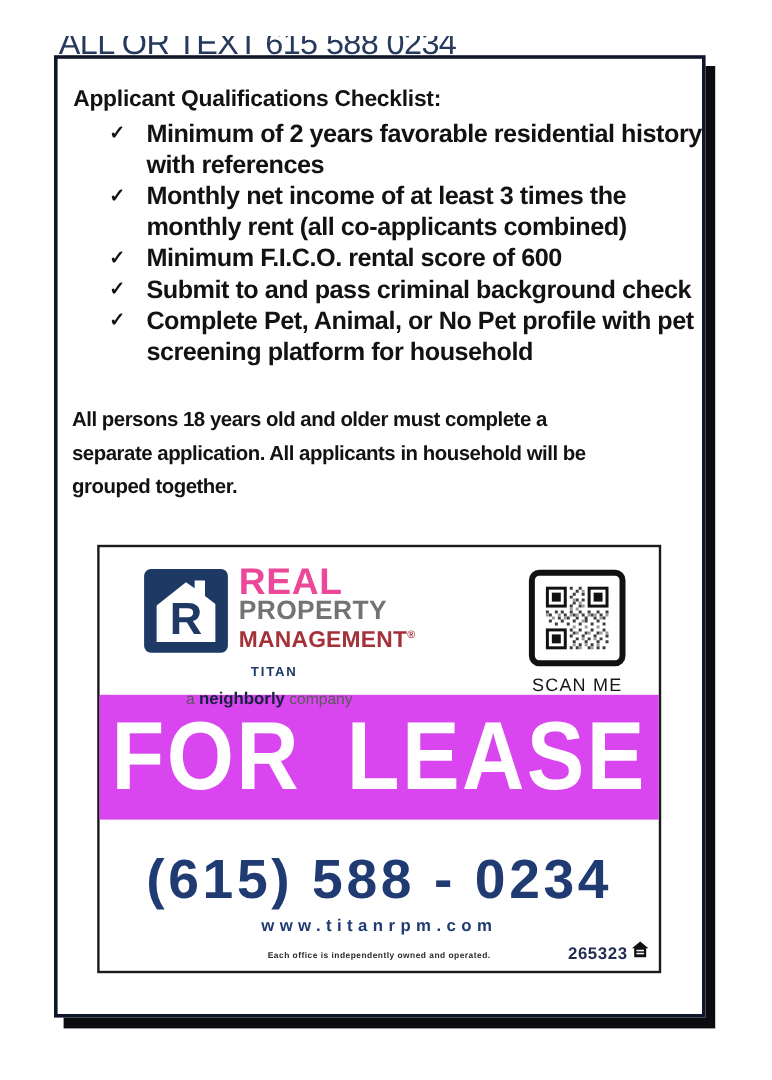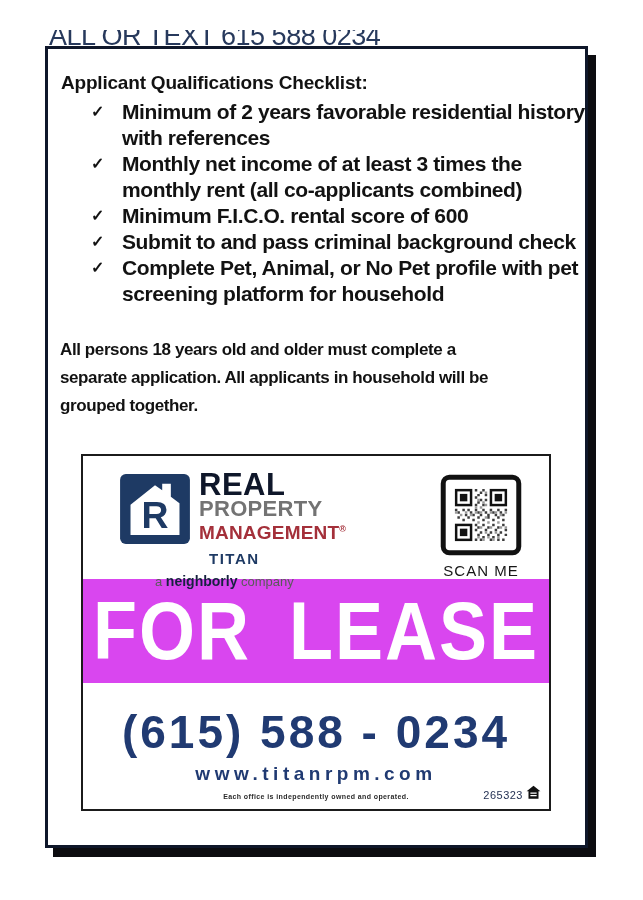--- a/index.html
+++ b/index.html
@@ -27,40 +27,40 @@
   .note{position:absolute;left:12px;top:287px;font-size:17px;font-weight:bold;line-height:28px;letter-spacing:-0.4px;white-space:pre;}
   
   .sign{
     position:absolute;left:33px;top:405px;width:470px;height:357px;box-sizing:border-box;
     border:2px solid #1b1b1b;background:#ffffff;
   }
   .sign-header{display:flex;justify-content:space-between;height:109px;padding:14px 22px 0 36px;}
   .logo-row{display:flex;align-items:flex-start;}
   .logo-icon{margin-top:3px;}
   .logo-text{margin-left:8px;}
-  .brand-real{font-size:31px;line-height:29px;font-weight:bold;color:#0f172a;letter-spacing:0.5px;}
+  .brand-real{font-size:31px;line-height:29px;font-weight:bold;color:#ec4899;letter-spacing:0.5px;}
   .brand-property{font-size:22px;line-height:20px;font-weight:bold;color:#737373;letter-spacing:0.3px;}
   .brand-management{font-size:19px;line-height:21px;font-weight:bold;color:#a4303a;letter-spacing:0.2px;}
   .reg{font-size:9px;vertical-align:super;}
-  .brand-titan{font-size:15px;line-height:18px;font-weight:bold;color:#1e3a64;letter-spacing:1.5px;margin:1px 0 0 90px;}
+  .brand-titan{font-size:11px;line-height:18px;font-weight:bold;color:#1e3a64;letter-spacing:1.5px;margin:1px 0 0 90px;}
   .tagline{font-size:13px;margin:5px 0 0 36px;color:#5a5a5a;}
   .tagline .nb{color:#16223f;font-weight:bold;font-size:14px;}
   .qr-col{text-align:center;margin-top:4px;width:92px;}
   .qr-label{font-size:15px;color:#161616;margin-top:2px;letter-spacing:1px;font-weight:normal;}
   .banner{height:104px;background:#d946ef;display:flex;align-items:center;justify-content:center;overflow:hidden;}
   .banner-text{
     color:#ffffff;font-weight:bold;font-size:72px;line-height:1;letter-spacing:2px;word-spacing:16px;
     transform:scaleY(1.12);white-space:nowrap;
   }
   .phone{text-align:center;margin-top:22px;font-size:46px;font-weight:bold;color:#203a72;letter-spacing:3px;white-space:nowrap;}
-  .website{text-align:center;margin-top:4px;font-size:19px;font-weight:bold;color:#203a72;letter-spacing:4.5px;}
+  .website{text-align:center;margin-top:4px;font-size:14px;font-weight:bold;color:#203a72;letter-spacing:4.5px;}
   .sign-footer{position:absolute;left:0;right:0;bottom:6px;text-align:center;}
   .disclaimer{font-size:7px;font-weight:bold;color:#2a2a2a;letter-spacing:0.4px;}
   .sign-number-group{position:absolute;right:8px;bottom:-1px;display:flex;align-items:center;gap:3px;}
-  .sign-number{font-size:11px;font-weight:normal;color:#1f2d50;letter-spacing:0.5px;}
+  .sign-number{font-size:14px;font-weight:bold;color:#1f2d50;letter-spacing:0.5px;}
 </style>
 </head>
 <body>
 
 <div class="top-clip">
   <span>ALL OR TEXT 615 588 0234</span>
 </div>
 
 <div class="frame">
   <div class="frame-content">

